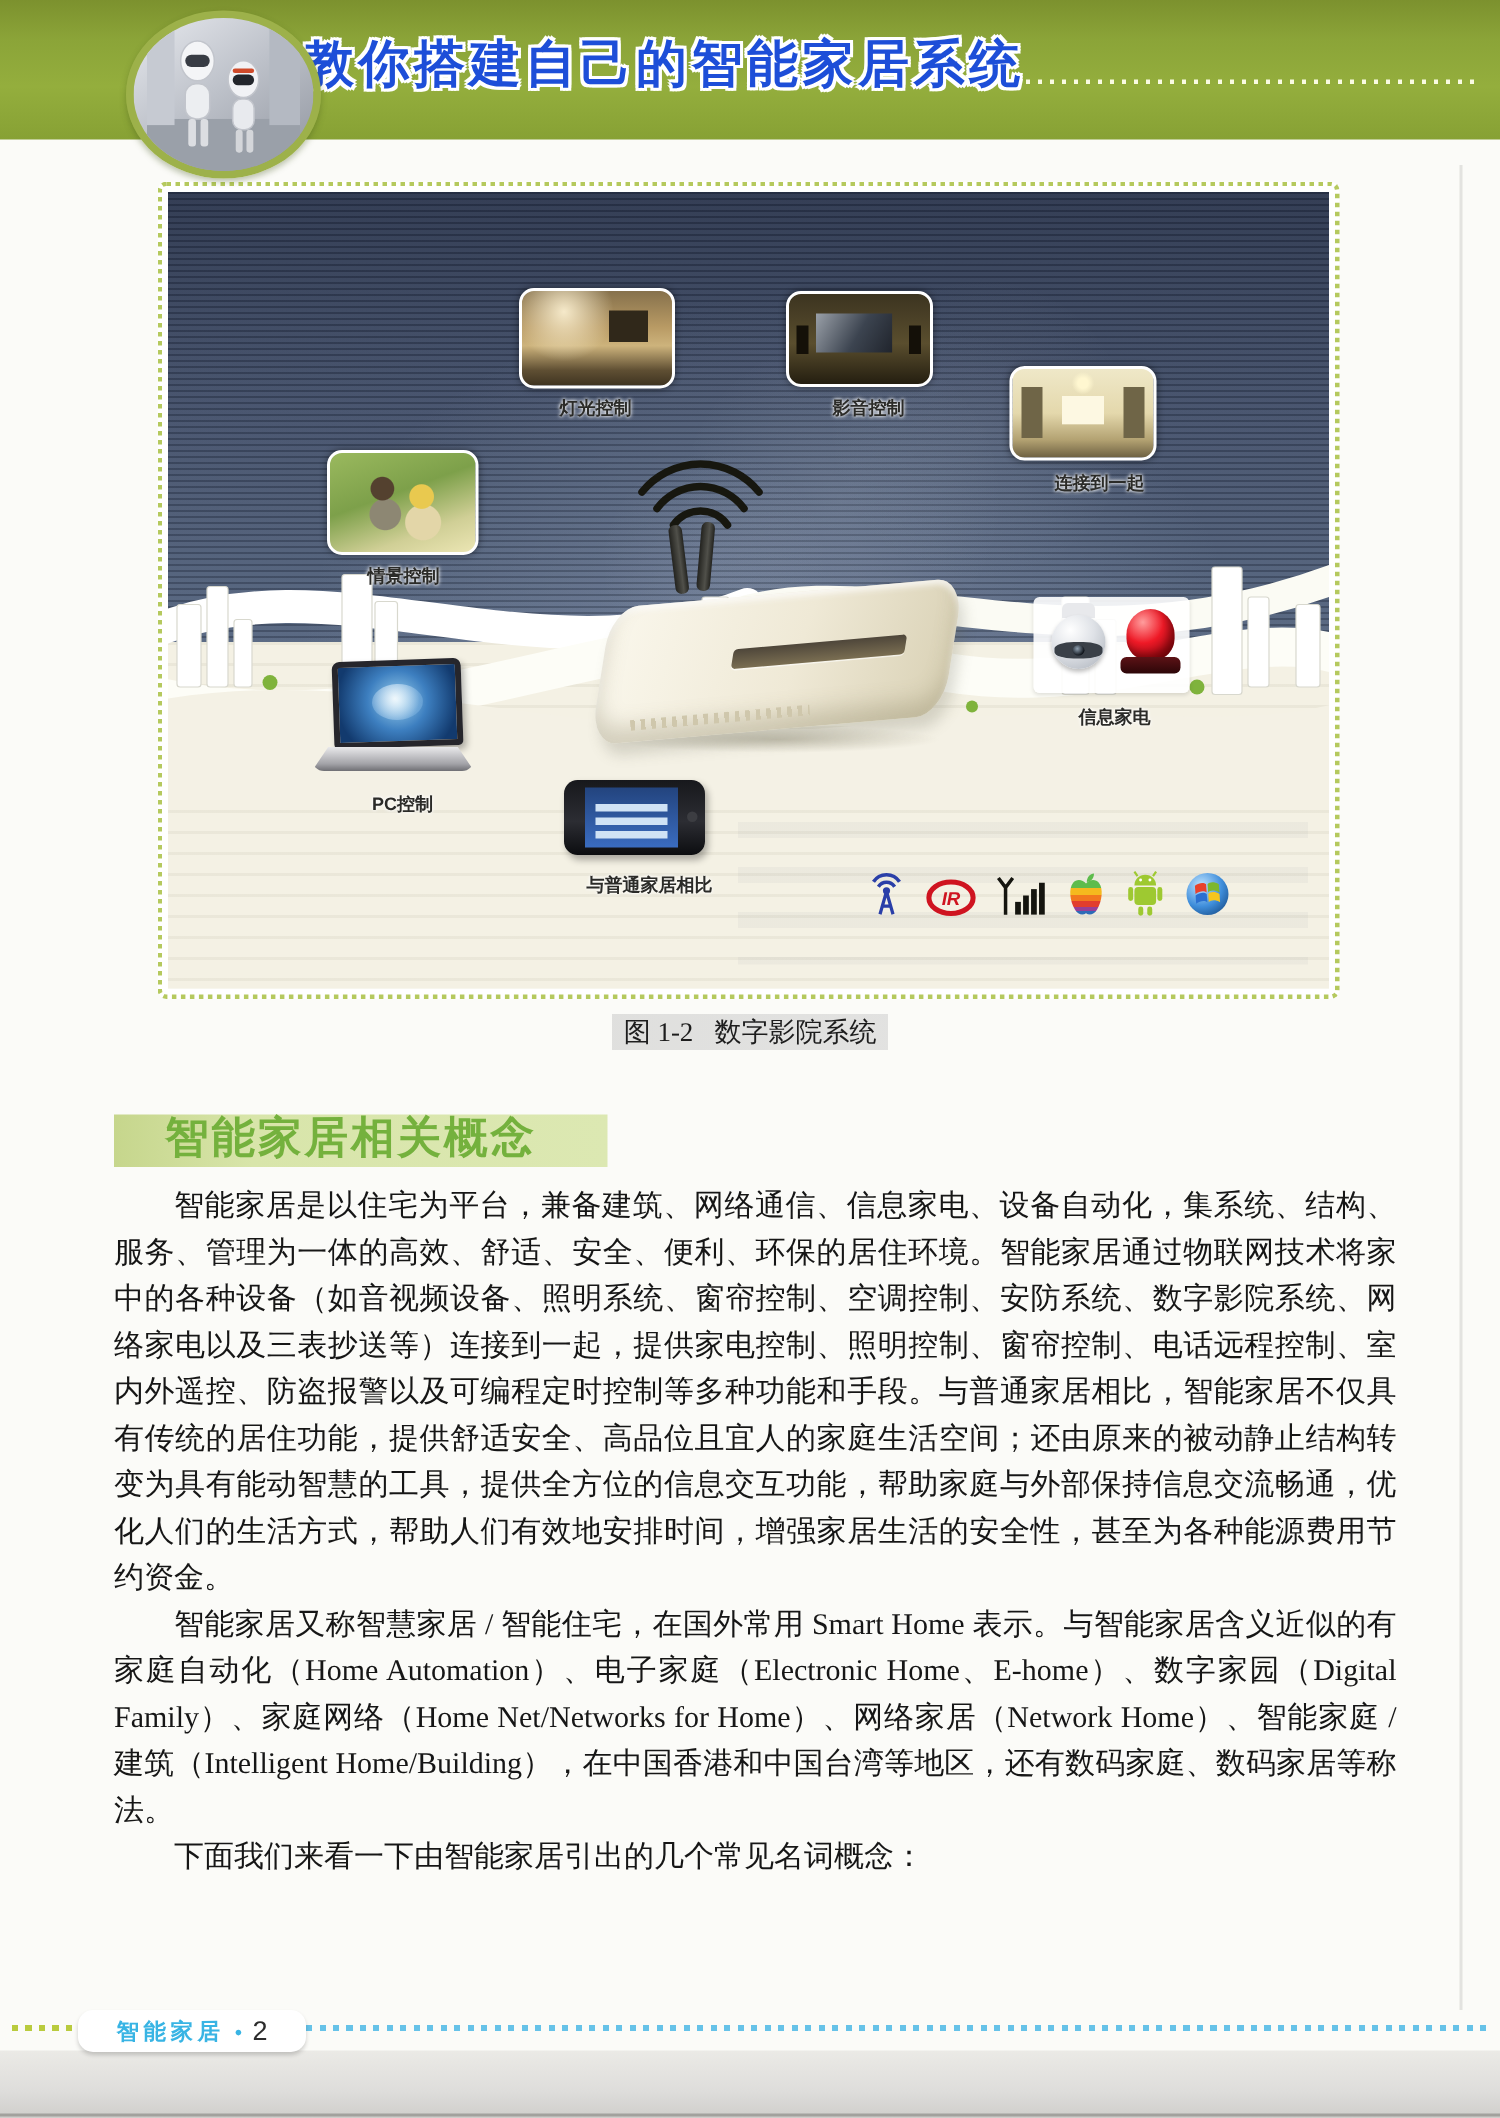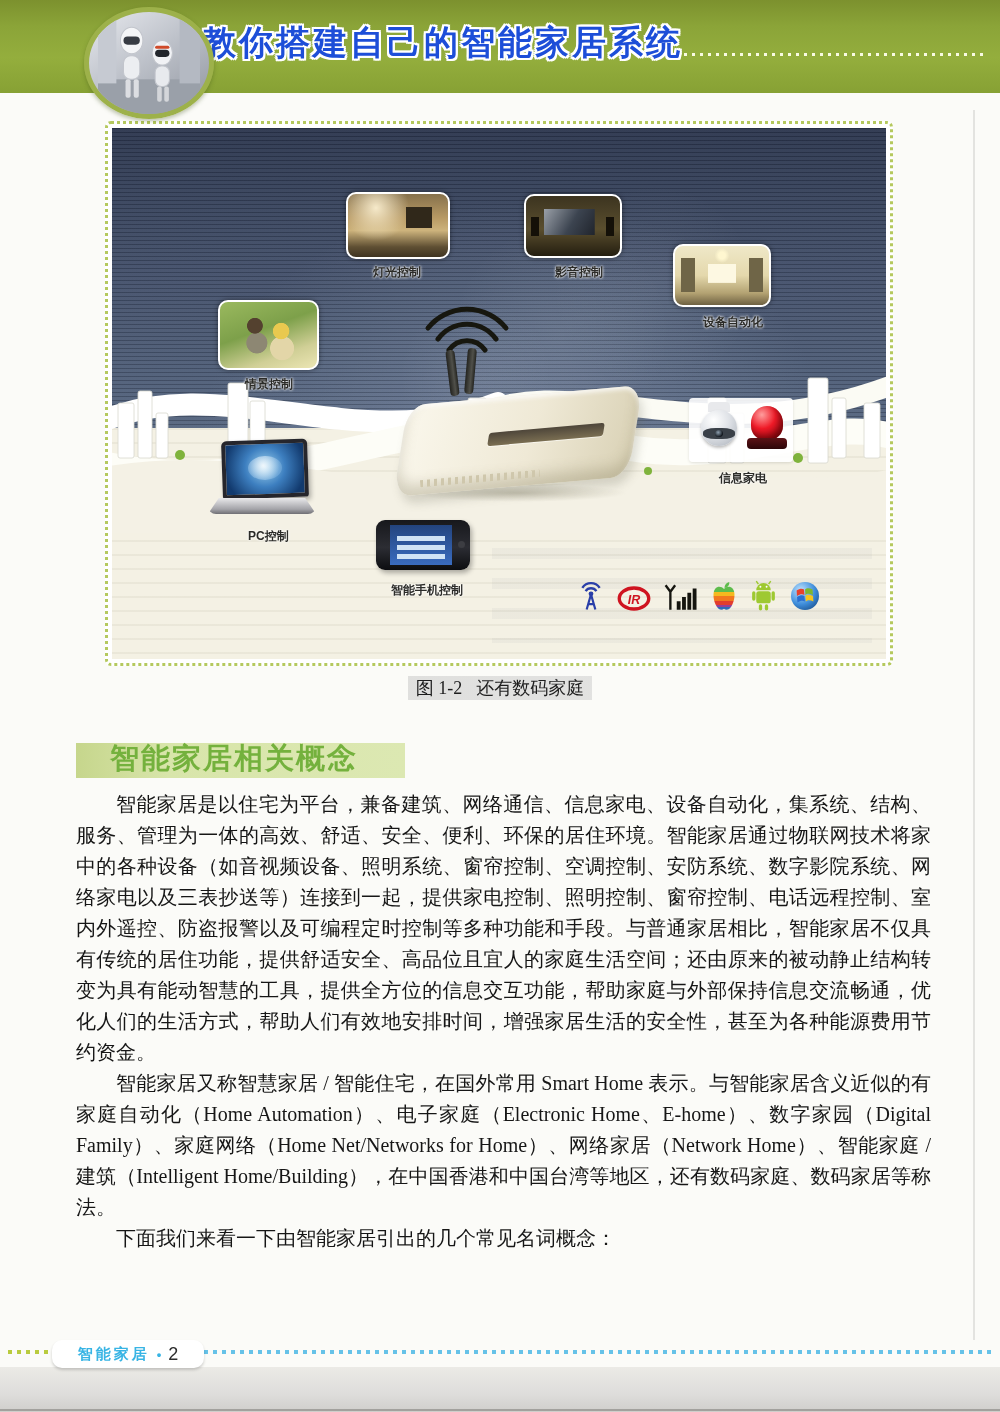--- a/index.html
+++ b/index.html
@@ -236,25 +236,25 @@
         </g>
       </svg>
 
       <div class="thumb thumb-lighting"></div>
       <div class="thumb thumb-av"></div>
       <div class="thumb thumb-curtain"></div>
       <div class="thumb thumb-scene"></div>
 
       <div class="fig-label" style="left:261px; top:136px;">灯光控制</div>
       <div class="fig-label" style="left:443px; top:136px;">影音控制</div>
-      <div class="fig-label" style="left:591px; top:186px;">设备自动化</div>
+      <div class="fig-label" style="left:591px; top:186px;">连接到一起</div>
       <div class="fig-label" style="left:133px; top:248px;">情景控制</div>
       <div class="fig-label" style="left:607px; top:342px;">信息家电</div>
       <div class="fig-label" style="left:136px; top:400px;">PC控制</div>
-      <div class="fig-label" style="left:279px; top:454px;">智能手机控制</div>
+      <div class="fig-label" style="left:279px; top:454px;">与普通家居相比</div>
 
       <svg class="wifi-arcs" viewBox="0 0 110 130">
         <g stroke="#17170f" stroke-width="5" fill="none" stroke-linecap="round">
           <path d="M37,74 A22,22 0 0 1 73,74"></path>
           <path d="M26,63 A36,36 0 0 1 84,63"></path>
           <path d="M16,52 A50,50 0 0 1 94,52"></path>
         </g>
       </svg>
 
       <div class="antenna antenna-1"></div>
@@ -362,21 +362,21 @@
             <path d="M7,15.5 C10,13.5 13,13.5 14.5,15 L14.5,20.5 C13,19 10,19 7,21 Z" fill="#2a6fd0"></path>
             <path d="M15.5,15 C17,13.5 20,13.5 23,15.5 L23,21 C20,19 17,19 15.5,20.5 Z" fill="#f5c51e"></path>
           </g>
         </svg>
       </div>
     </div>
   </div>
 
   <div class="caption">
     <span class="cap-in">
-      <span>图 1-2</span><span class="cap-t">还有数码家庭</span>
+      <span>图 1-2</span><span class="cap-t">数字影院系统</span>
     </span>
   </div>
 
   <div class="sect">
     <div class="sect-txt">智能家居相关概念</div>
   </div>
 
   <div class="bodytext">
     <p class="para">智能家居是以住宅为平台，兼备建筑、网络通信、信息家电、设备自动化，集系统、结构、服务、管理为一体的高效、舒适、安全、便利、环保的居住环境。智能家居通过物联网技术将家中的各种设备（如音视频设备、照明系统、窗帘控制、空调控制、安防系统、数字影院系统、网络家电以及三表抄送等）连接到一起，提供家电控制、照明控制、窗帘控制、电话远程控制、室内外遥控、防盗报警以及可编程定时控制等多种功能和手段。与普通家居相比，智能家居不仅具有传统的居住功能，提供舒适安全、高品位且宜人的家庭生活空间；还由原来的被动静止结构转变为具有能动智慧的工具，提供全方位的信息交互功能，帮助家庭与外部保持信息交流畅通，优化人们的生活方式，帮助人们有效地安排时间，增强家居生活的安全性，甚至为各种能源费用节约资金。</p>
     <p class="para">智能家居又称智慧家居 / 智能住宅，在国外常用 Smart Home 表示。与智能家居含义近似的有家庭自动化（Home Automation）、电子家庭（Electronic Home、E-home）、数字家园（Digital Family）、家庭网络（Home Net/Networks for Home）、网络家居（Network Home）、智能家庭 / 建筑（Intelligent Home/Building），在中国香港和中国台湾等地区，还有数码家庭、数码家居等称法。</p>

